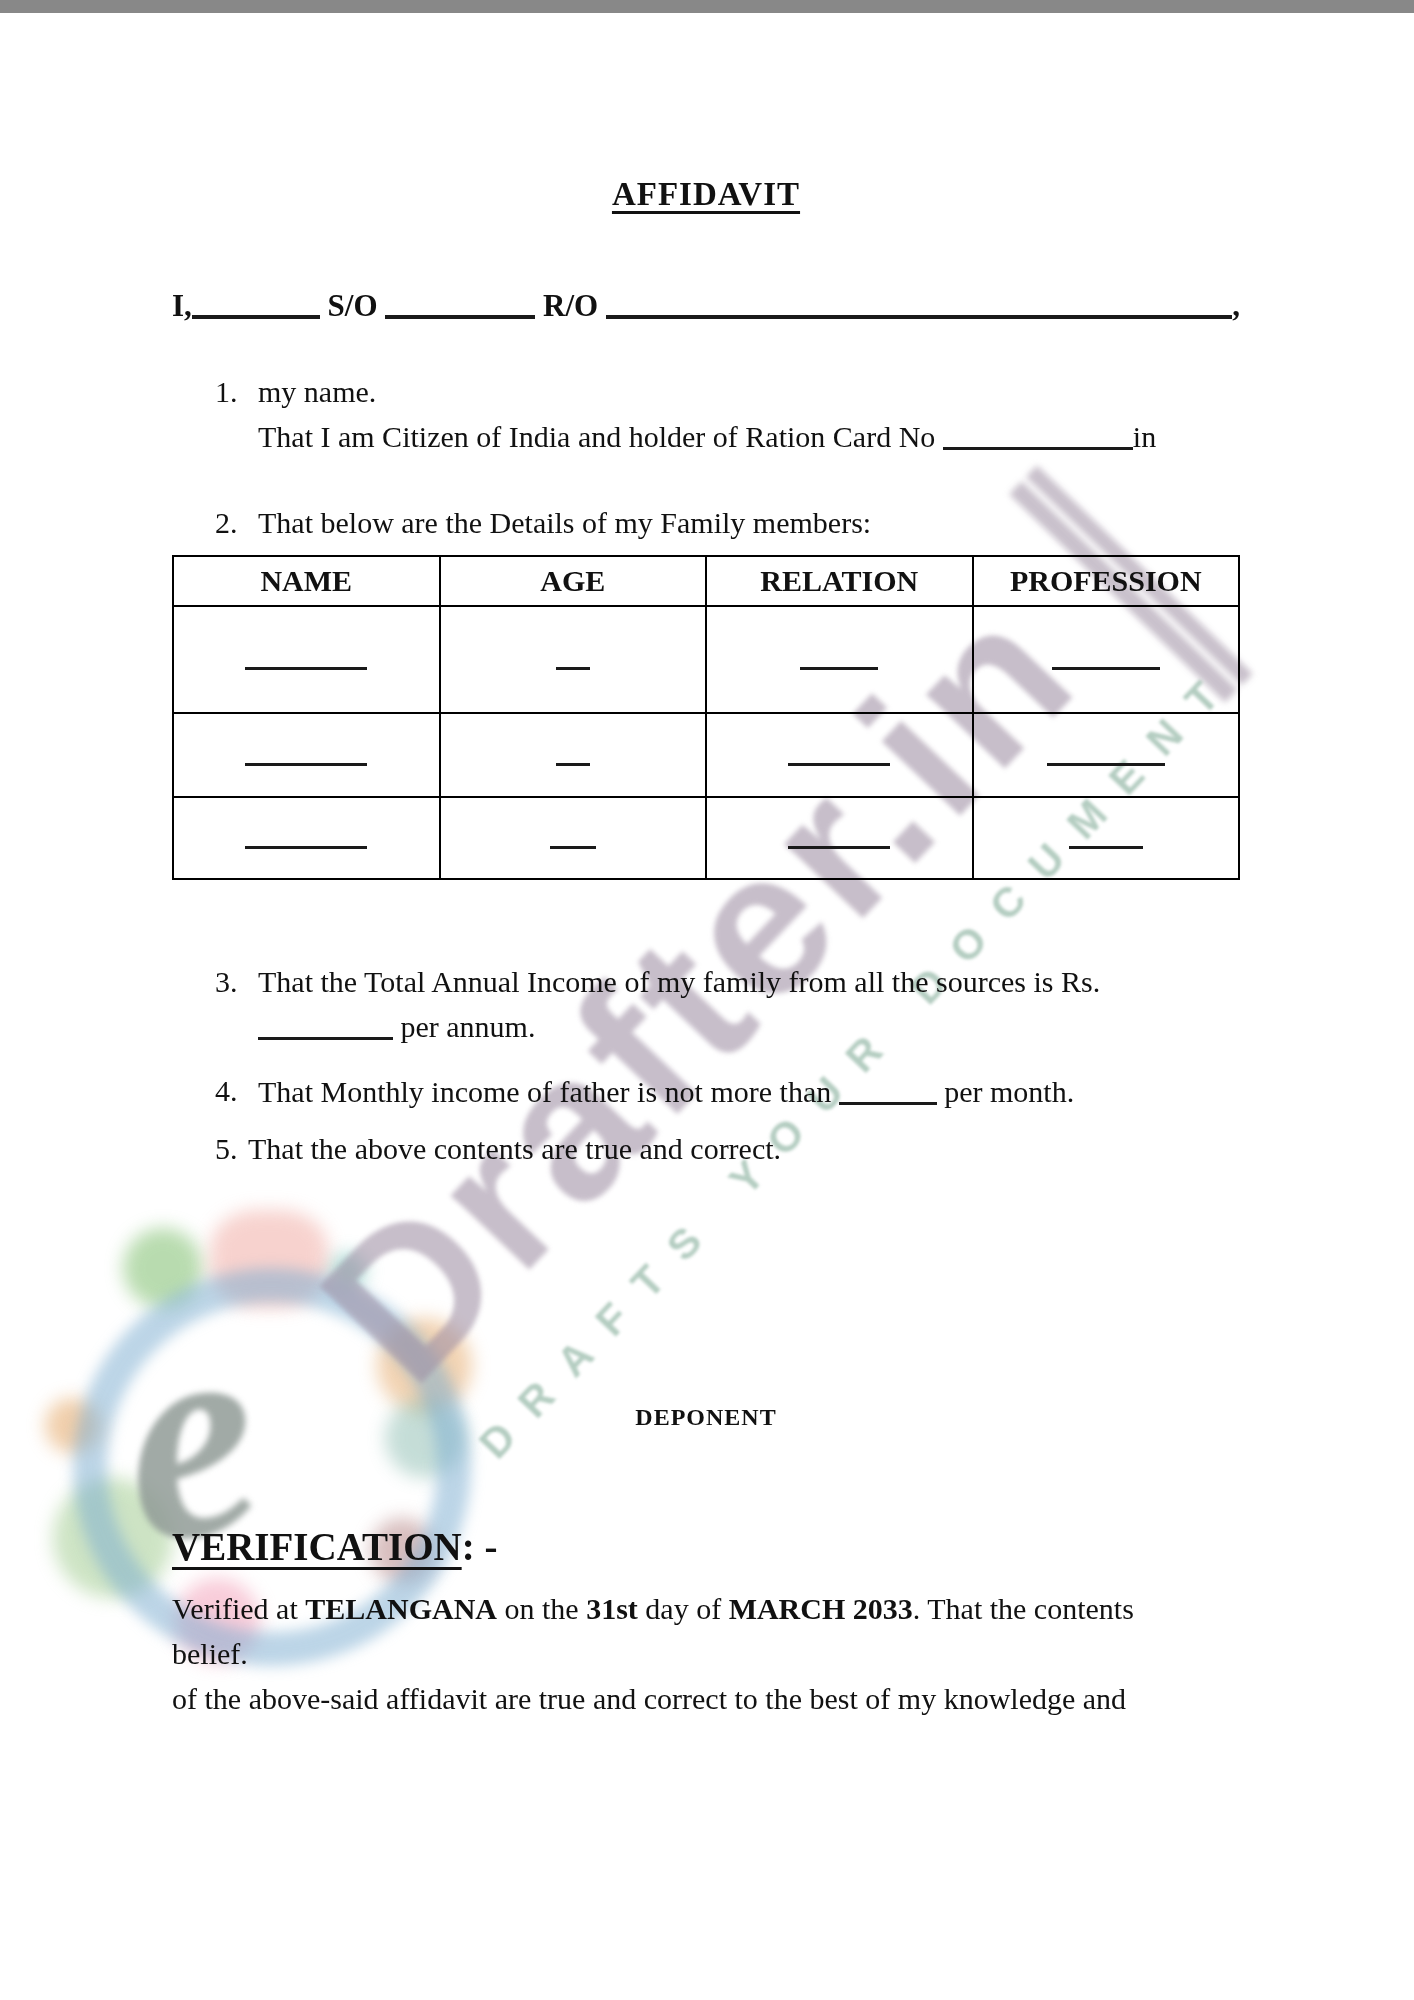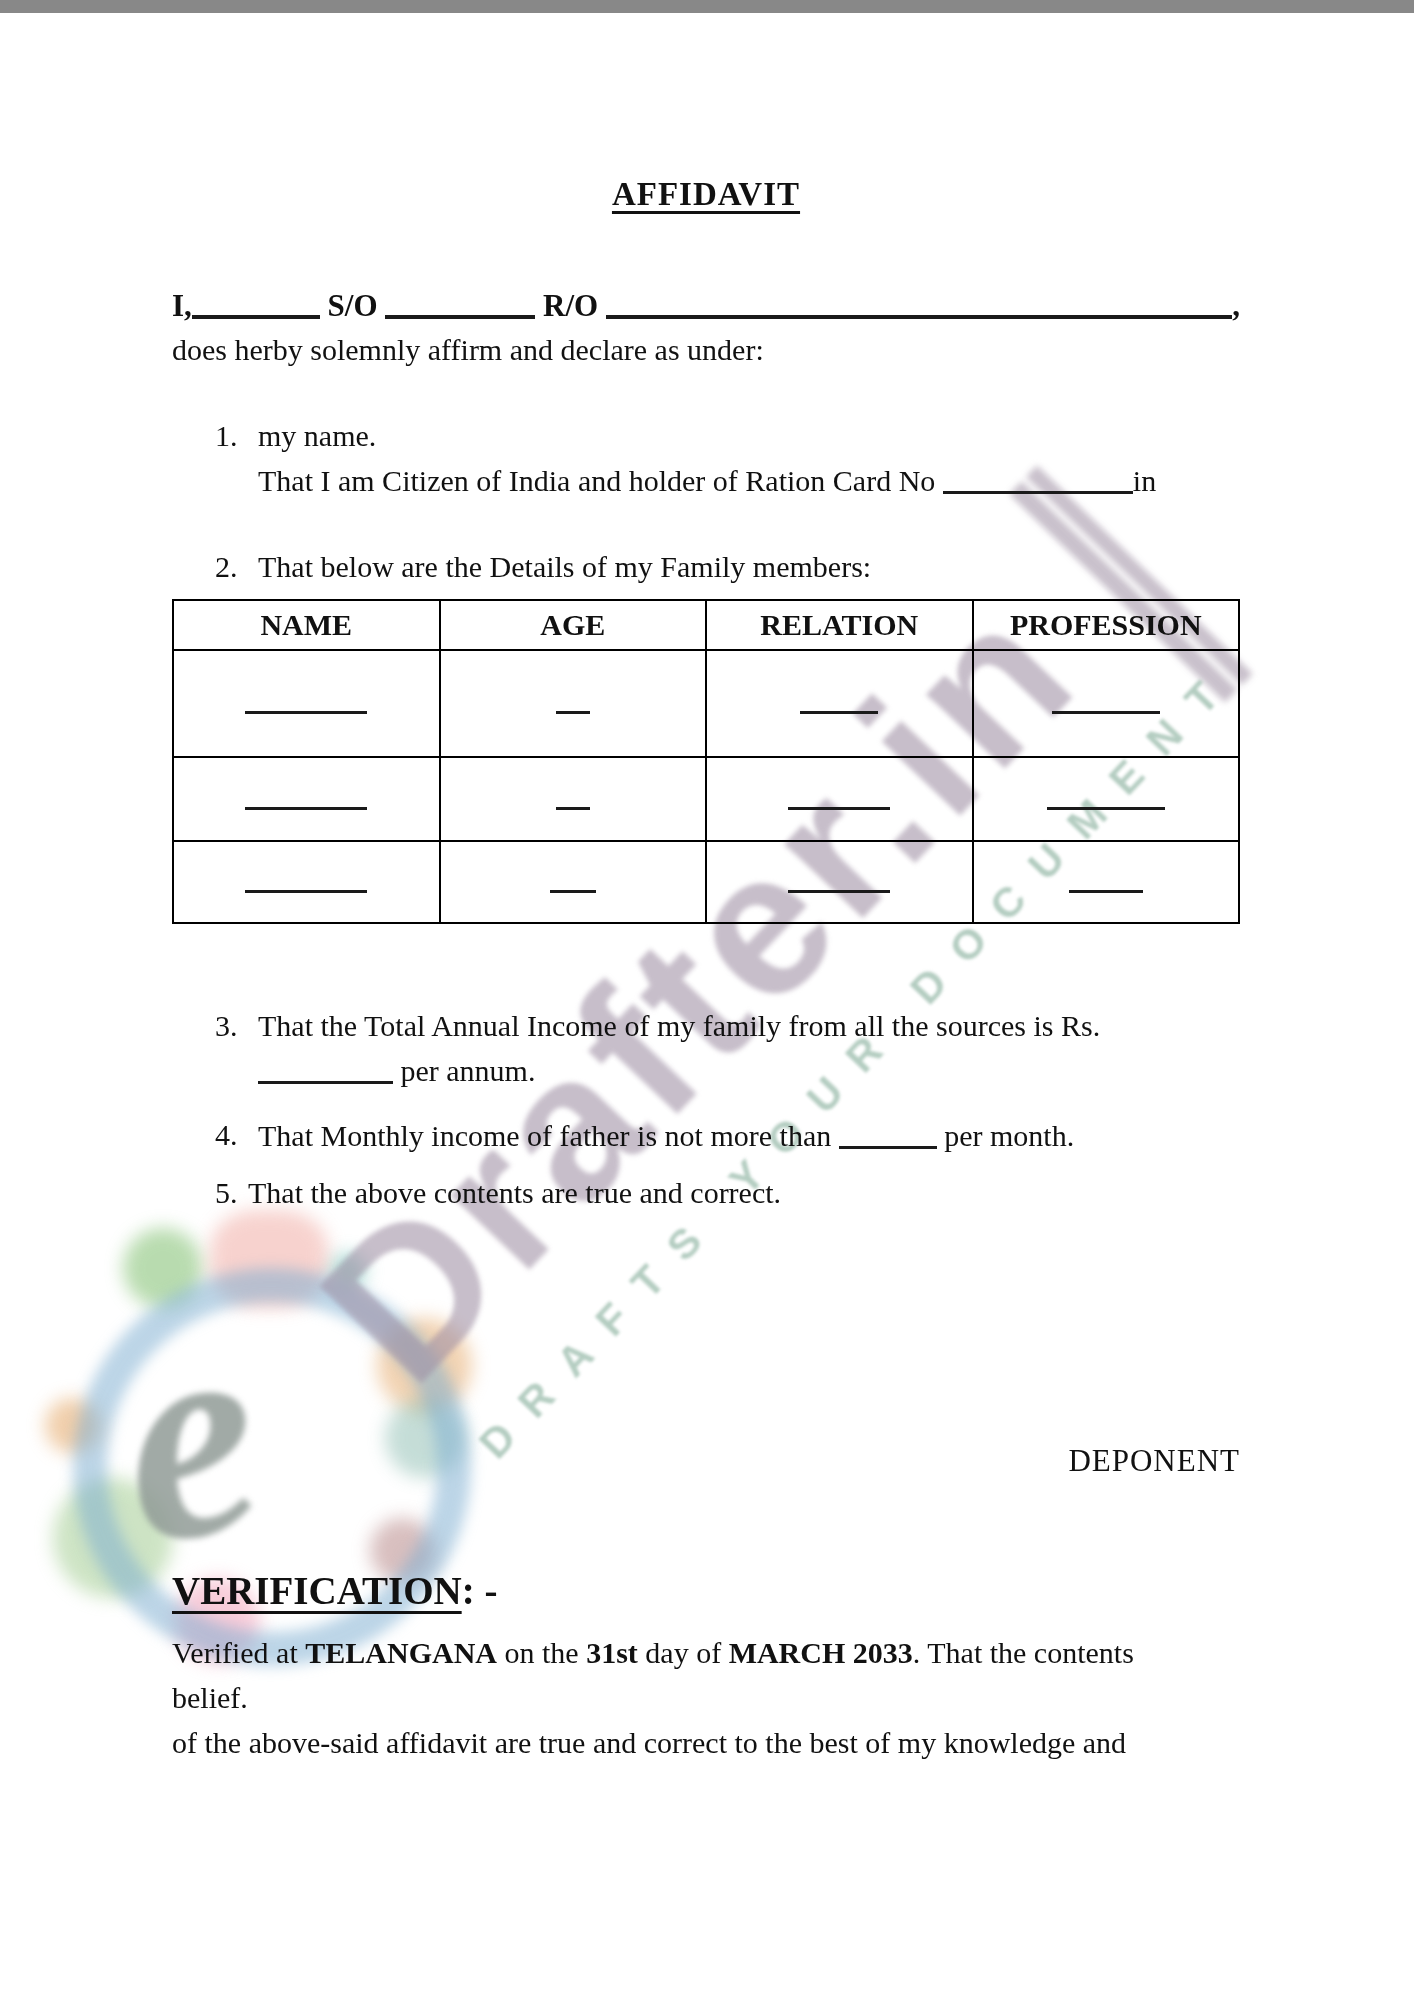--- a/index.html
+++ b/index.html
@@ -64,21 +64,21 @@
   .mt-item2{margin-top:42px;}
   .mt-item3{margin-top:80px;}
   .mt-item4{margin-top:20px;}
   .mt-item5{margin-top:13px;}
   table.fam{width:100%;margin-top:10px;border-collapse:collapse;table-layout:fixed;}
   table.fam th,table.fam td{border:2.5px solid #000;text-align:center;vertical-align:middle;padding:0;}
   table.fam th{height:48px;font-size:30px;font-weight:bold;}
   table.fam tbody tr:nth-child(1){height:107px;}
   table.fam tbody tr:nth-child(2){height:84px;}
   table.fam tbody tr:nth-child(3){height:82px;}
-  .deponent{margin-top:224px;text-align:right;font-size:31px;font-weight:normal;line-height:44px;letter-spacing:1px;}
+  .deponent{margin-top:224px;text-align:center;font-size:24px;font-weight:bold;line-height:44px;letter-spacing:1px;}
   .ver-head{margin-top:86px;font-size:39px;line-height:44px;}
   .ver-para{margin-top:17px;font-size:30px;line-height:45px;}
 </style>
 </head>
 <body>
 
 <div class="page">
 
   <div class="watermark">
     <div class="wm-logo">
@@ -105,21 +105,20 @@
 
     <div class="intro1 rich-line">
         <span class="b">I,</span>
         <span class="blank" style="width: 128px;"></span>
         <span class="b"> S/O </span>
         <span class="blank" style="width: 150px;"></span>
         <span class="b"> R/O </span>
         <span class="blank fill"></span>
         <span class="b">,</span>
       </div>
-    <div class="intro2">does herby solemnly affirm and declare as under:</div>
 
     <div class="item mt-item1">
       <span class="num">1.</span>
       <span class="itext">
         <span class="rich-line" style="display:block"><span>my name.</span></span>
         <span class="rich-line" style="display:block"><span>That I am Citizen of India and holder of Ration Card No </span><span class="blank" style="width: 190px;"></span><span>in</span></span>
       </span>
     </div>
 
     <div class="item mt-item2">

